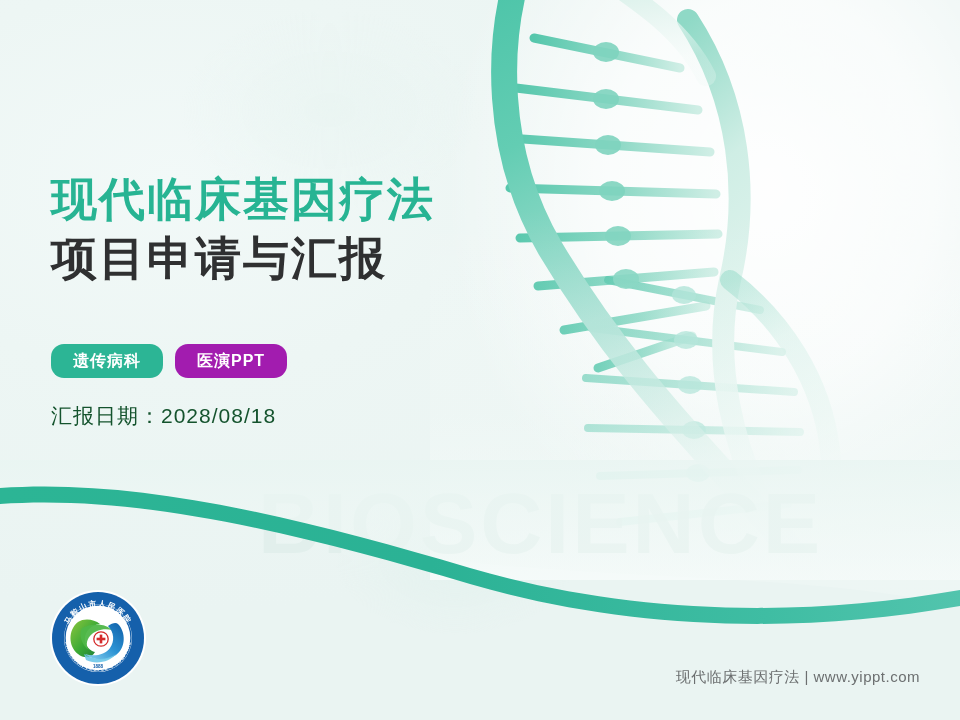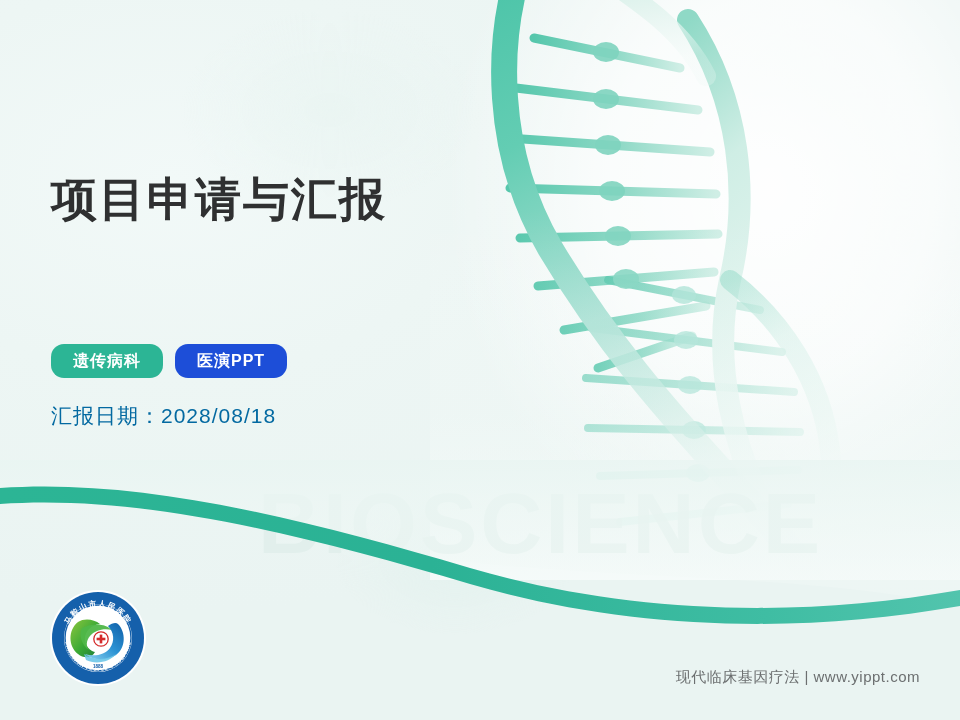--- a/index.html
+++ b/index.html
@@ -114,28 +114,28 @@
     height: 34px;
     padding: 0 22px;
     font-size: 16px;
     font-weight: bold;
     letter-spacing: 1px;
     color: #ffffff;
     box-sizing: border-box;
     border-radius: 13px;
   }
   .tag-green { background: #2cb595; }
-  .tag-gray  { background: #1d4ed8; }
+  .tag-gray  { background: #a21caf; }
 
   .date-line {
     position: absolute;
     left: 51px;
     top: 402px;
     font-size: 21px;
-    color: #0369a1;
+    color: #14532d;
     letter-spacing: 1px;
     white-space: nowrap;
   }
 
   
   .logo {
     position: absolute;
     left: 48px;
     top: 588px;
     width: 100px;
@@ -252,20 +252,21 @@
 
       <path d="M 300,300 C 352,340 392,400 400,470 C 406,524 392,566 368,600" fill="none" stroke="url(#strandB)" stroke-width="20" stroke-linecap="round" opacity="0.55"></path>
 
       <rect x="0" y="230" width="540" height="370" fill="url(#fadeOut)"></rect>
     </svg>
   </div>
 
   <div class="watermark">BIOSCIENCE</div>
 
   <div class="title-block">
+    <div class="title-line1">现代临床基因疗法</div>
     <div class="title-line2">项目申请与汇报</div>
   </div>
 
   <div class="tag-row">
     <span class="tag tag-green">遗传病科</span>
     <span class="tag tag-gray">医演PPT</span>
   </div>
 
   <div class="date-line">汇报日期：2028/08/18</div>
 

